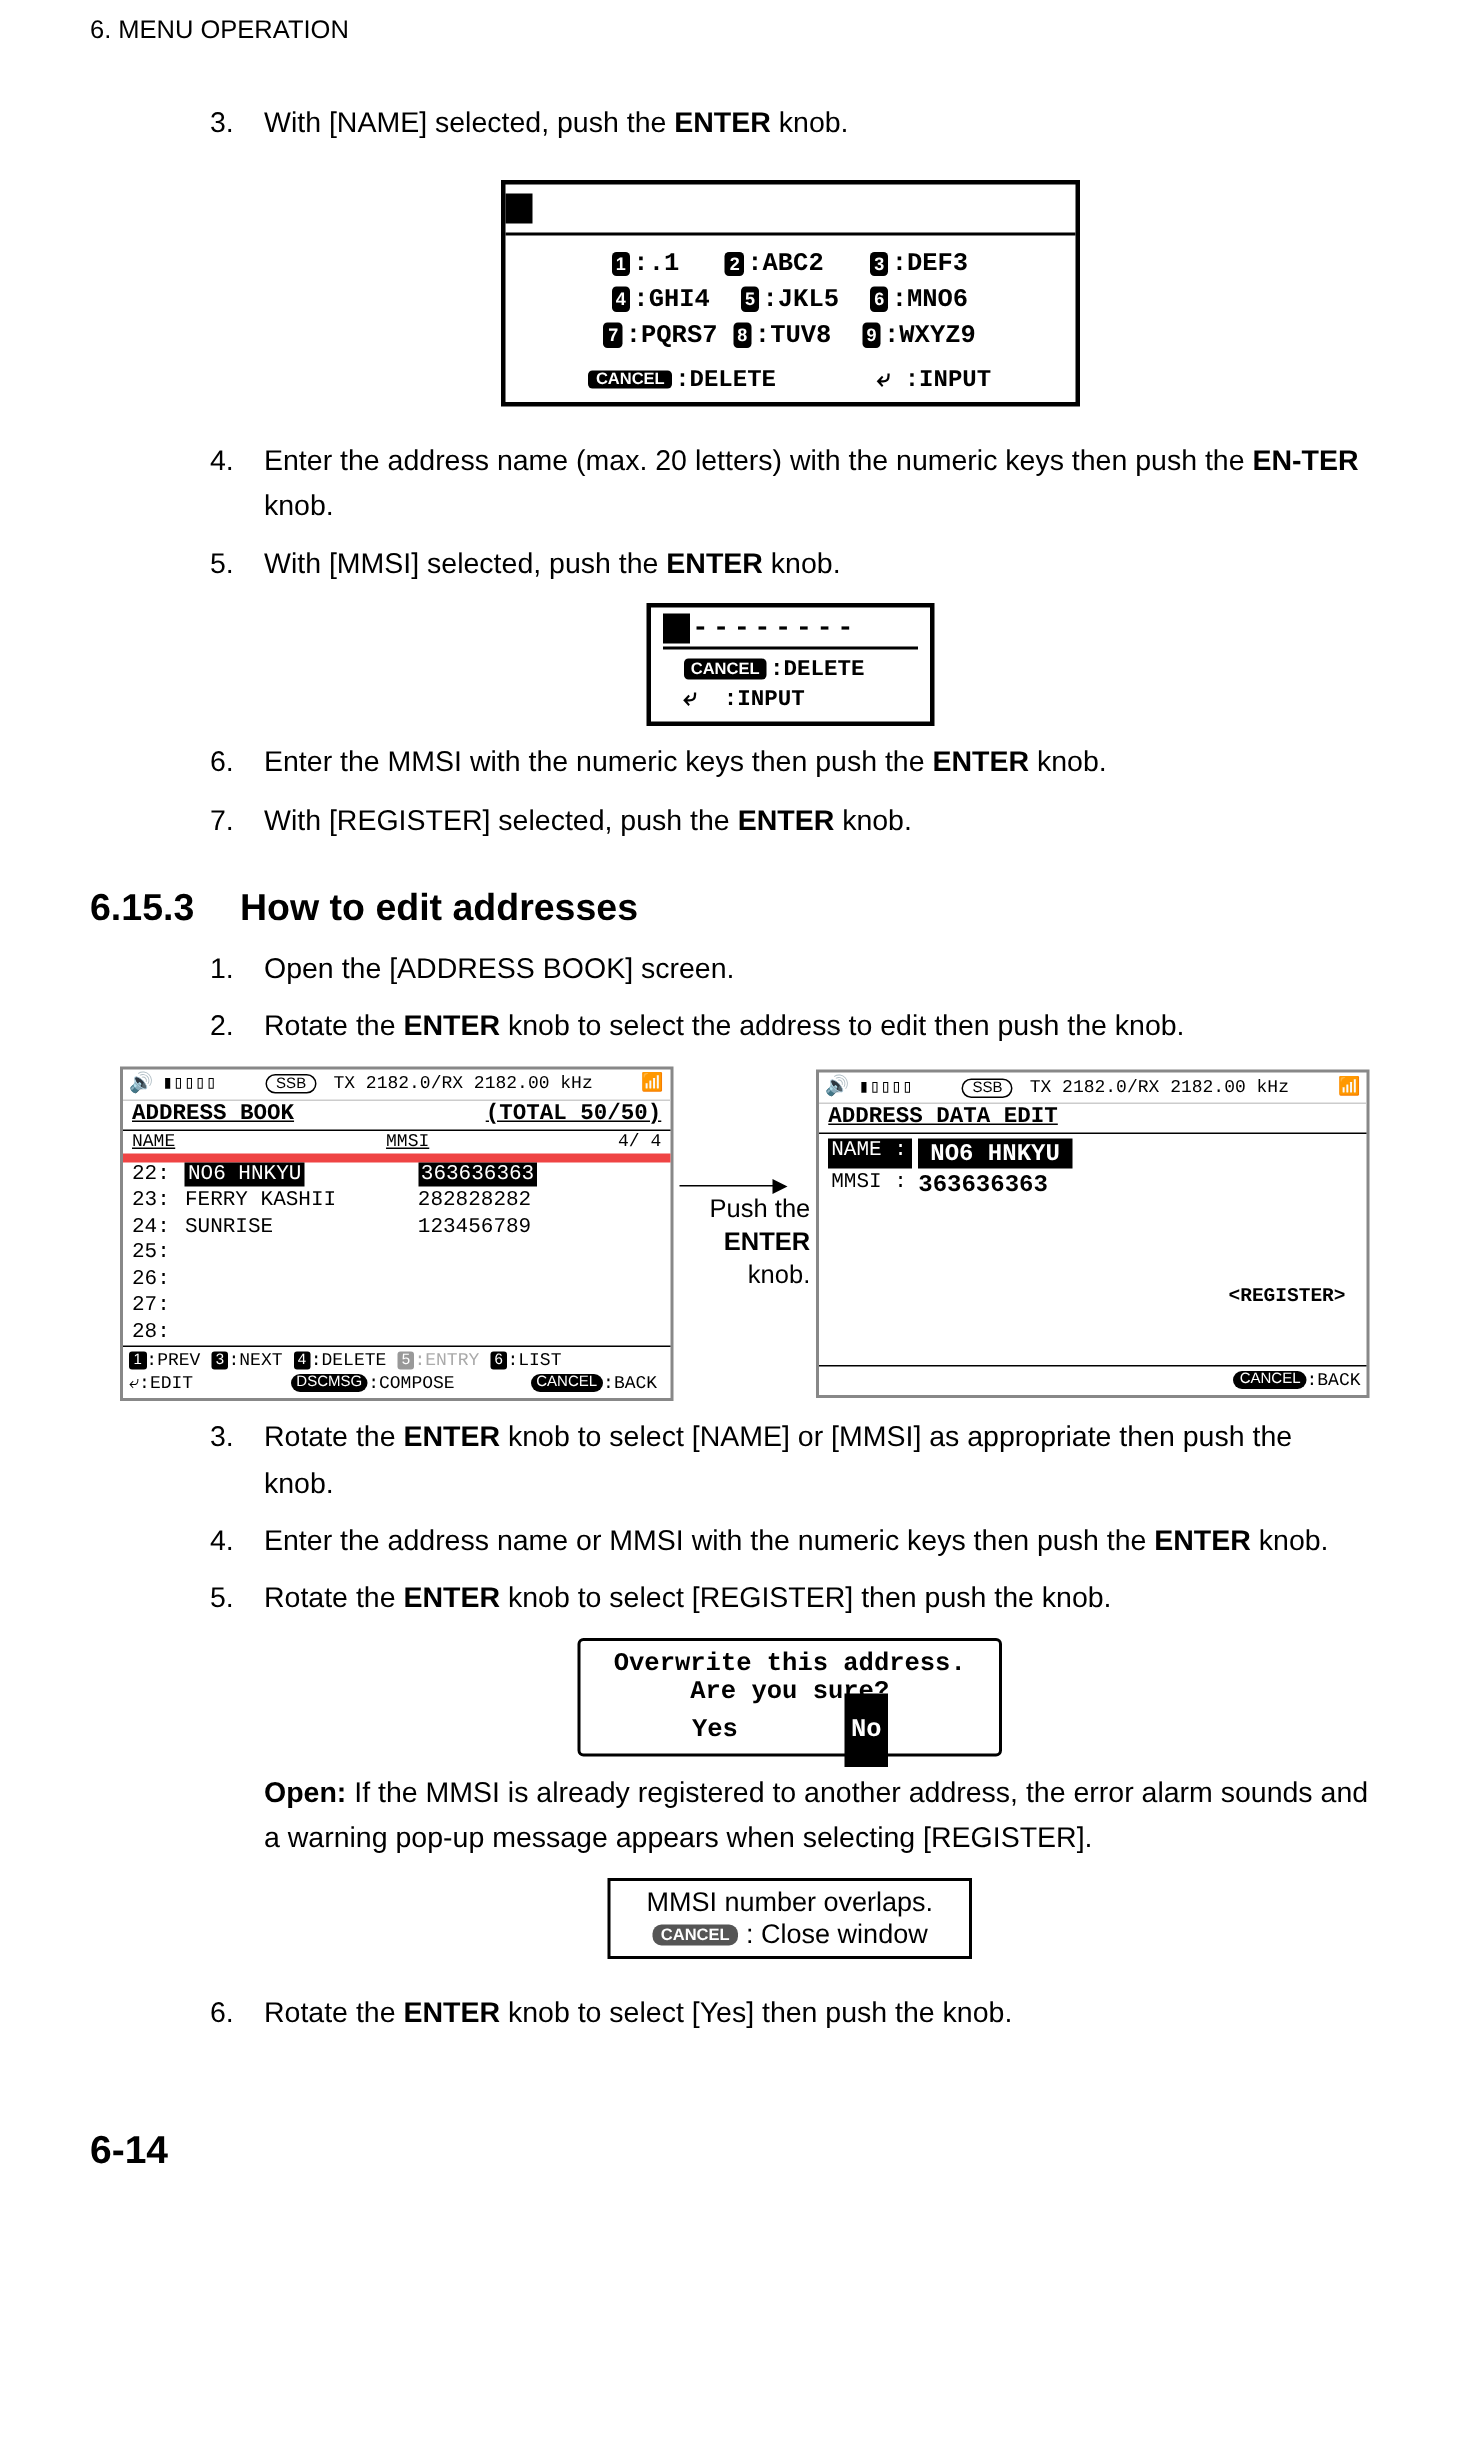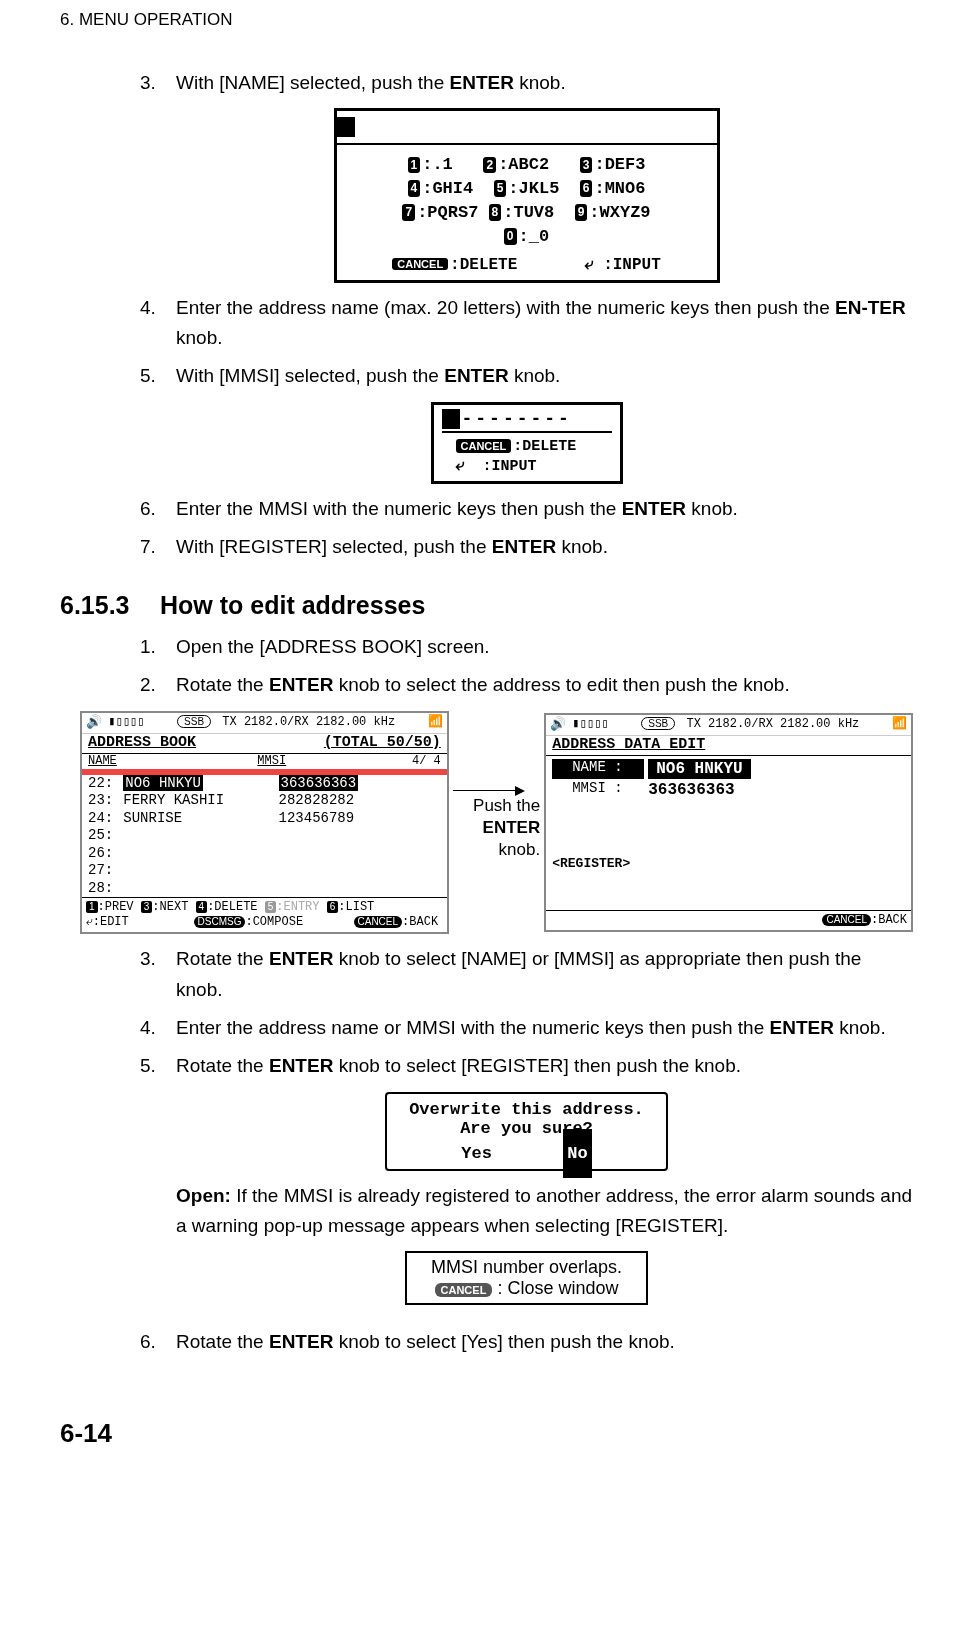--- a/index.html
+++ b/index.html
@@ -42,21 +42,21 @@
   }
   .section-num { width: 100px; }
   .lcd-box {
     border: 3px solid #000;
     background: #fff;
     font-family: "Courier New", monospace;
     font-weight: bold;
     display: inline-block;
   }
   .fig-center { text-align: center; margin: 10px 0; }
-  .fig1 { width: 380px; padding: 6px 0; margin: 0 auto; }
+  .fig1 { width: 380px; padding: 6px 0; margin: 12px auto; }
   .fig1 .input-row {
     border-bottom: 2px solid #000;
     height: 26px;
     margin-bottom: 8px;
     display: flex;
     align-items: flex-start;
   }
   .cursor-blk {
     width: 18px; height: 20px; background:#000; display:inline-block;
   }
@@ -144,23 +144,23 @@
   }
   .ftag {
     display:inline-block; background:#000; color:#fff; border-radius:2px;
     font-size:10px; padding:0 3px; font-family: Arial; vertical-align:middle;
   }
   .ftag.gray { background:#999; }
   .ftag.oval { border-radius:7px; padding:0 4px; }
 
   .screen2-body { padding: 2px 6px 38px 6px; font-size:14px; }
   .screen2-body .line { display:flex; margin:1px 0; }
-  .screen2-body .lbl { background:#000; color:#fff; padding:0 20px; margin-right:4px; width:52px; }
+  .screen2-body .lbl { background:#000; color:#fff; padding:0 2px; margin-right:4px; width:52px; }
   .screen2-body .lbl.plain { background:none; color:#000; }
-  .screen2 .reg { text-align:left; font-weight:bold; font-size:13px; padding-right:8px; margin-top:56px; }
+  .screen2 .reg { text-align:right; font-weight:bold; font-size:13px; padding-right:8px; margin-top:56px; }
   .screen2 .footbar { text-align:right; }
 
   
   .confirm-box {
     border: 2px solid #000; border-radius: 4px; display:inline-block;
     padding: 6px 22px; font-family:"Courier New", monospace; font-weight:bold;
     text-align:center; font-size:17px;
   }
   .confirm-box .opts { margin-top:6px; }
   .no-sel { background:#000; color:#fff; padding:15px 4px; }
@@ -205,23 +205,20 @@
           </div>
           <div>
             <span class="keytag">4</span><span>:GHI4</span>&nbsp;
             <span class="keytag">5</span><span>:JKL5</span>&nbsp;
             <span class="keytag">6</span><span>:MNO6</span>
           </div>
           <div>
             <span class="keytag">7</span><span>:PQRS7</span>
             <span class="keytag">8</span><span>:TUV8</span>&nbsp;
             <span class="keytag">9</span><span>:WXYZ9</span>
-          </div>
-          <div>
-            <span class="keytag">0</span><span>:_0</span>
           </div>
         </div>
         <div class="fig1-foot">
           <span class="keytag wide">CANCEL</span><span>:DELETE</span>
           &nbsp;&nbsp;&nbsp;&nbsp;&nbsp;
           <span class="arrow-enter">⤶</span>&nbsp;<span>:INPUT</span>
         </div>
       </div>
     </div>
 

